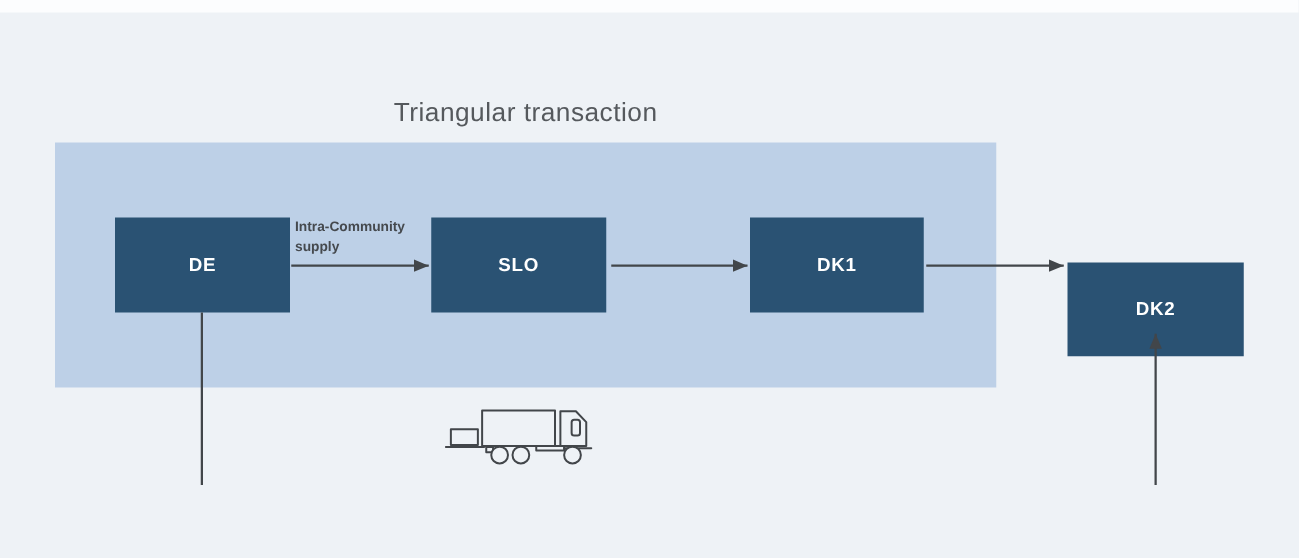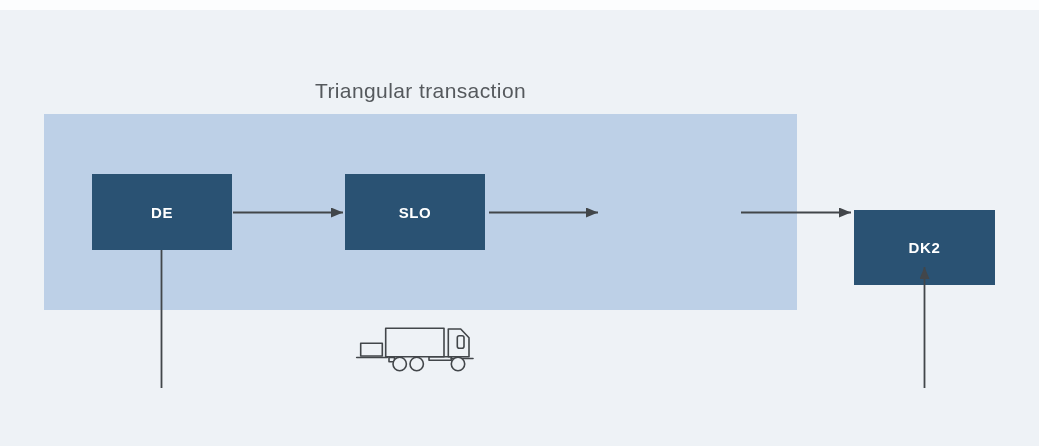--- a/index.html
+++ b/index.html
@@ -108,24 +108,28 @@
   <div class="title">Triangular transaction</div>
 
   <div class="region"></div>
 
   <div class="node node-slo">
     <span>SLO</span>
   </div>
   <div class="node node-de">
     <span>DE</span>
   </div>
+  <div class="node node-dk1">
+    <span>DK1</span>
+  </div>
   <div class="node node-dk2">
     <span>DK2</span>
   </div>
 
+  <div class="edge-label">Intra-Community supply</div>
 
   <svg class="connectors" viewBox="0 0 1039 446" xmlns="http://www.w3.org/2000/svg">
     <defs>
       <marker id="ah" markerUnits="userSpaceOnUse" markerWidth="13" markerHeight="11" refX="12" refY="5" orient="auto">
         <path class="head" d="M0,0 L12,5 L0,10 Z"></path>
       </marker>
     </defs>
     <line class="stroke" x1="233" y1="212.5" x2="343" y2="212.5" marker-end="url(#ah)"></line>
     <line class="stroke" x1="489" y1="212.5" x2="598" y2="212.5" marker-end="url(#ah)"></line>
     <line class="stroke" x1="741" y1="212.5" x2="851" y2="212.5" marker-end="url(#ah)"></line>

